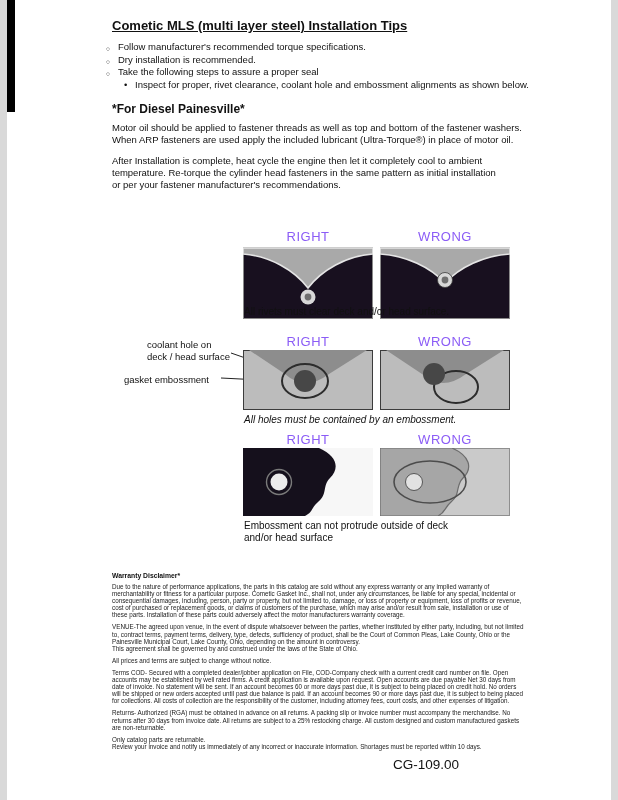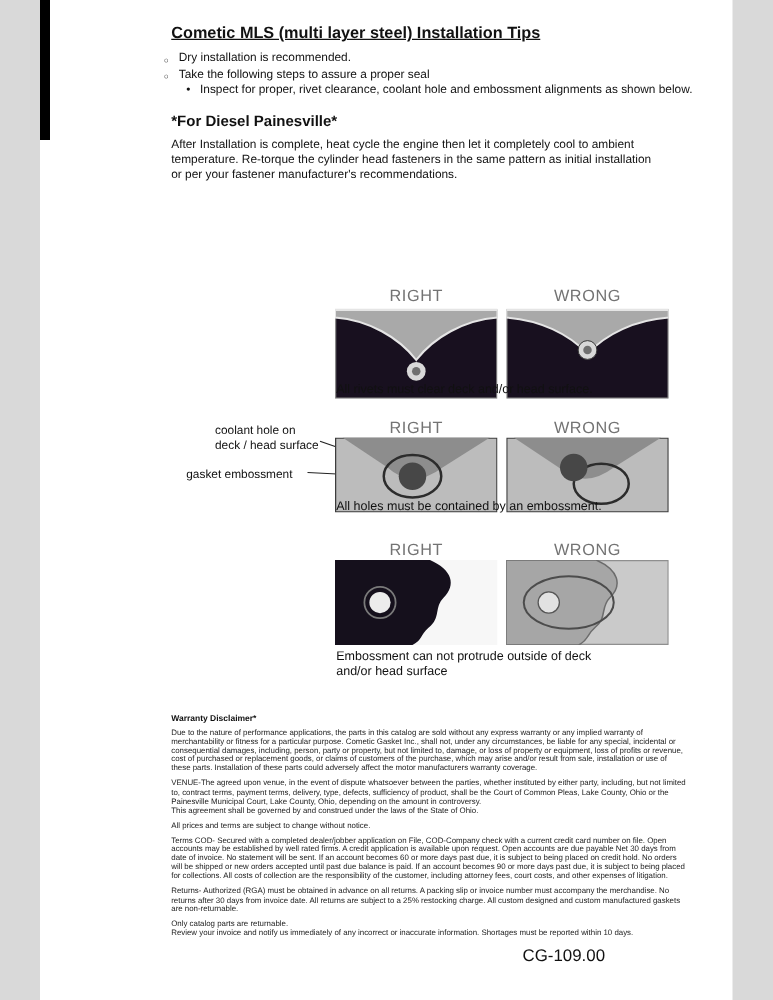--- a/index.html
+++ b/index.html
@@ -1,33 +1,33 @@
 <!DOCTYPE html>
 <html><head>
 <meta charset="utf-8">
 <style>
   * { margin:0; padding:0; box-sizing:border-box; }
   html,body { background:#d9d9d9; }
   .page {
-    position:relative; width:554px; height:800px; margin:0 auto;
+    position:relative; width:604px; height:800px; margin:0 auto;
     background:#ffffff; overflow:hidden; color:#111;
     font-family:"Liberation Sans", sans-serif;
   }
   .binding-bar { position:absolute; left:0; top:0; width:8px; height:112px; background:#000; }
 
   .top-text { position:absolute; left:98px; top:18px; width:424px; }
   .title { margin-left:7px; font-size:13px; font-weight:bold; text-decoration:underline; margin-bottom:8px; white-space:nowrap; }
   .tip { position:relative; font-size:9.5px; line-height:12.5px; padding-left:13px; white-space:nowrap; }
   .tip.l1::before { content:"○"; position:absolute; left:1px; top:2px; font-size:6.5px; }
   .tip.l2 { margin-left:17px; }
   .tip.l2::before { content:"•"; position:absolute; left:2px; top:0; font-size:9.5px; }
   .diesel-head { font-size:12px; font-weight:bold; margin:11px 0 6px 7px; white-space:nowrap; }
   .body { font-size:9.5px; line-height:12.3px; margin-left:7px; margin-bottom:8px; white-space:pre; }
 
-  .dgh { position:absolute; width:130px; text-align:center; font-size:13px; letter-spacing:0.5px; color:#737373; }
+  .dgh { position:absolute; width:130px; text-align:center; font-size:13px; letter-spacing:0.5px; color:#8b5cf6; }
   .panel { position:absolute; width:130px; display:block; }
   .caption { position:absolute; font-size:10px; line-height:12px; white-space:pre-line; color:#111; }
   .dg-label { position:absolute; font-size:9.5px; line-height:11.5px; white-space:pre-line; color:#111; }
   .leader { position:absolute; pointer-events:none; }
 
   .warranty { position:absolute; left:105px; top:572px; width:413px; }
   .w-head { font-size:6.8px; font-weight:bold; margin-bottom:4px; }
   .w-p { font-size:6.3px; line-height:7.1px; margin-bottom:5px; white-space:pre-line; color:#222; }
 
   .footer-code { position:absolute; left:386px; top:757px; font-size:13.5px; color:#111; }
@@ -35,26 +35,29 @@
 </head>
 <body>
 
 <div class="page">
   <div class="binding-bar"></div>
 
   <div class="top-text">
     <div class="title">Cometic MLS (multi layer steel) Installation Tips</div>
 
     <div class="tips">
+      <div class="tip l1"><span>Follow manufacturer's recommended torque specifications.</span></div>
       <div class="tip l1"><span>Dry installation is recommended.</span></div>
       <div class="tip l1"><span>Take the following steps to assure a proper seal</span></div>
       <div class="tip l2"><span>Inspect for proper, rivet clearance, coolant hole and embossment alignments as shown below.</span></div>
     </div>
 
     <div class="diesel-head">*For Diesel Painesville*</div>
+    <div class="body">Motor oil should be applied to fastener threads as well as top and bottom of the fastener washers.
+When ARP fasteners are used apply the included lubricant (Ultra-Torque®) in place of motor oil.</div>
     <div class="body">After Installation is complete, heat cycle the engine then let it completely cool to ambient
 temperature. Re-torque the cylinder head fasteners in the same pattern as initial installation
 or per your fastener manufacturer's recommendations.</div>
   </div>
 
   <div class="dgh" style="left:236px; top:229px;">RIGHT</div>
   <div class="dgh" style="left:373px; top:229px;">WRONG</div>
 
   <svg class="panel" style="left:236px; top:247px; height:72px;" viewBox="0 0 130 72">
     <rect x="0.5" y="0.5" width="129" height="71" fill="#18101f" stroke="#8a8a8a" stroke-width="1"></rect>
@@ -86,21 +89,21 @@
     <path d="M6,0 H124 L86,24 Q62,42 42,24 Z" fill="#8d8d8d"></path>
     <ellipse cx="62" cy="31" rx="23" ry="17" fill="none" stroke="#2c2c2c" stroke-width="2"></ellipse>
     <circle cx="62" cy="31" r="11" fill="#474747"></circle>
   </svg>
   <svg class="panel" style="left:373px; top:350px; height:60px;" viewBox="0 0 130 60">
     <rect x="0.5" y="0.5" width="129" height="59" fill="#bcbcbc" stroke="#3c3c3c" stroke-width="1"></rect>
     <path d="M6,0 H124 L86,24 Q62,42 42,24 Z" fill="#8d8d8d"></path>
     <ellipse cx="76" cy="37" rx="22" ry="16" fill="none" stroke="#2c2c2c" stroke-width="2"></ellipse>
     <circle cx="54" cy="24" r="11" fill="#474747"></circle>
   </svg>
-  <div class="caption" style="left:237px; top:400px;">All holes must be contained by an embossment.</div>
+  <div class="caption" style="left:237px; top:414px;font-style:italic;">All holes must be contained by an embossment.</div>
 
   <div class="dgh" style="left:236px; top:432px;">RIGHT</div>
   <div class="dgh" style="left:373px; top:432px;">WRONG</div>
 
   <svg class="panel" style="left:236px; top:448px; height:68px;" viewBox="0 0 130 68">
     <rect width="130" height="68" fill="#f7f7f7"></rect>
     <path d="M0,0 H76 C94,8 97,20 87,30 C79,38 85,46 75,54 C68,60 70,64 62,68 H0 Z" fill="#15101c"></path>
     <circle cx="36" cy="34" r="12.5" fill="none" stroke="#7a7a7a" stroke-width="1.4"></circle>
     <circle cx="36" cy="34" r="8.5" fill="#ececec"></circle>
   </svg>

